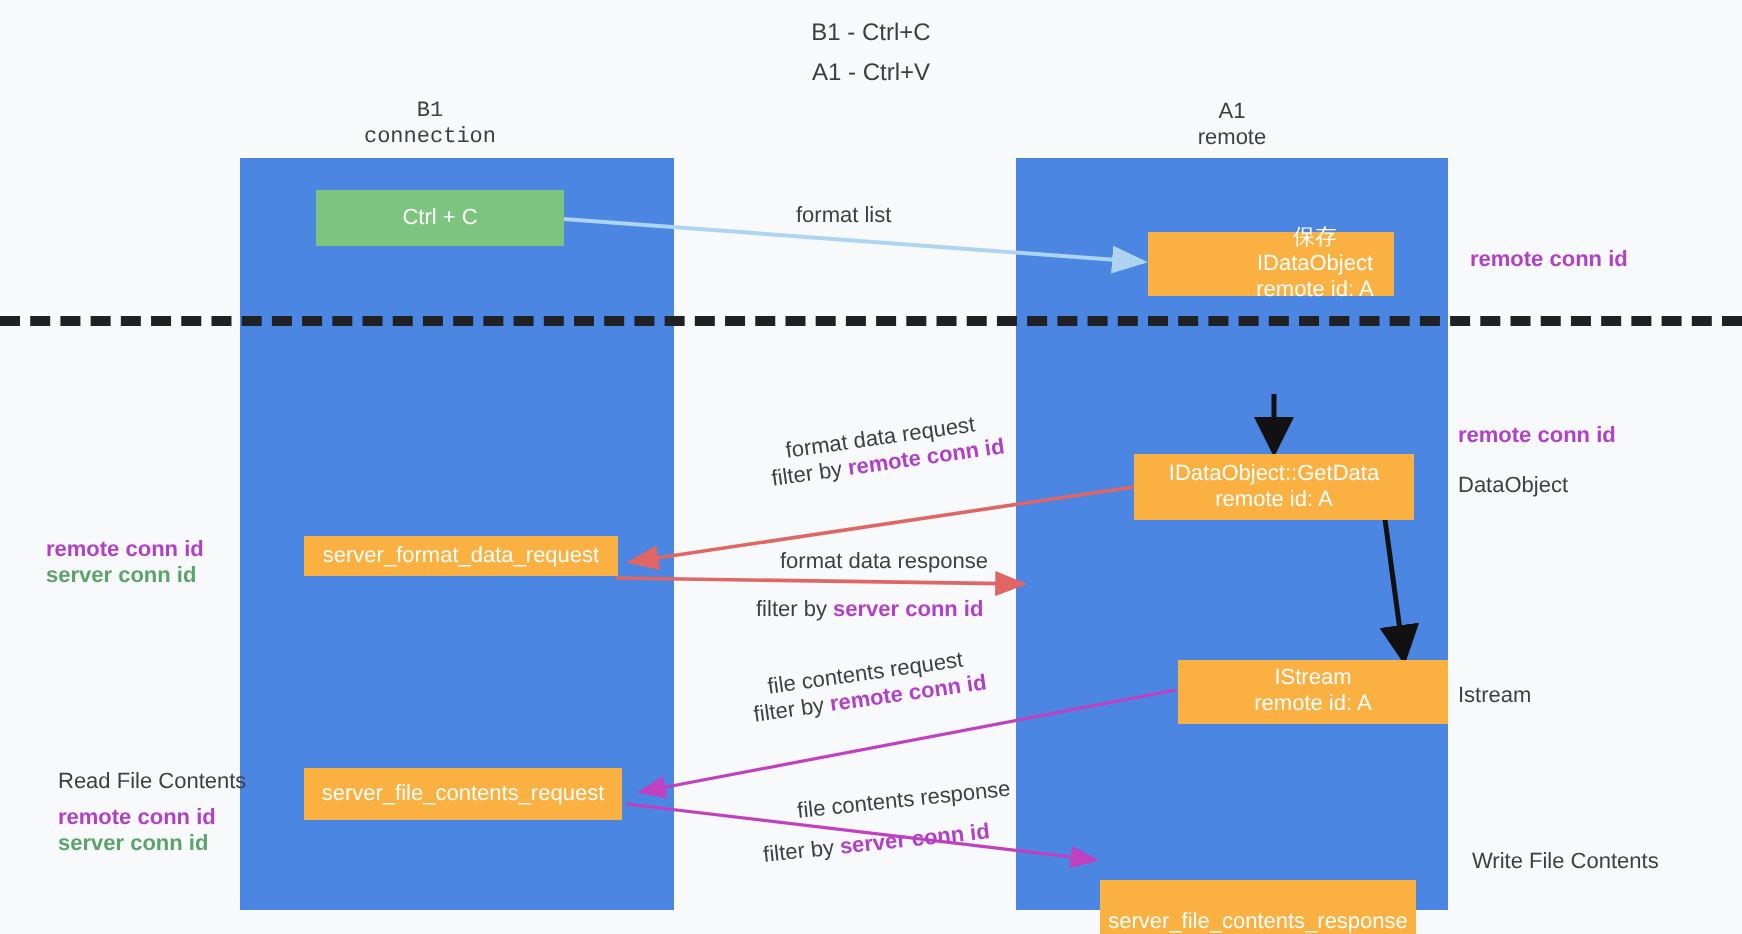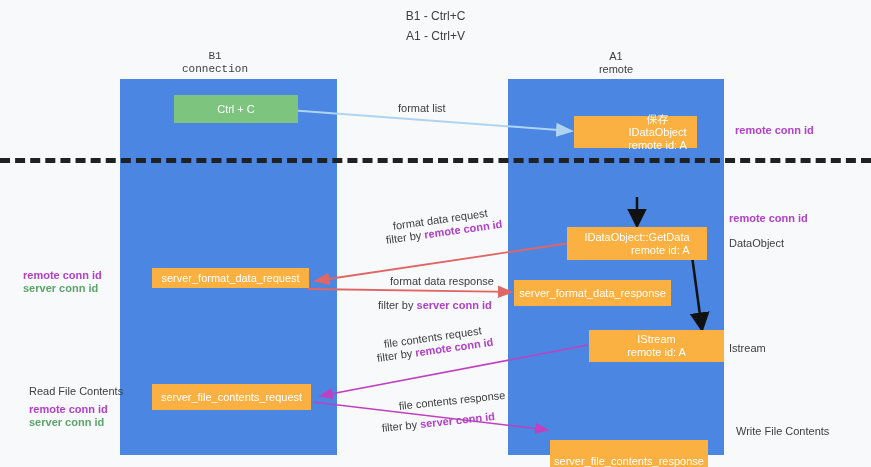--- a/index.html
+++ b/index.html
@@ -97,35 +97,34 @@
 
     <line x1="692" y1="256" x2="702" y2="330" stroke="#111111" stroke-width="2.5" marker-end="url(#arw-blk)"></line>
 
     <line x1="588" y1="345" x2="320" y2="396" stroke="#c040c0" stroke-width="1.6" marker-end="url(#arw-mag)"></line>
 
     <line x1="313" y1="402" x2="548" y2="430" stroke="#c040c0" stroke-width="1.6" marker-end="url(#arw-mag)"></line>
   </svg>
 
   <div class="dashed" style="top:158px;"></div>
 
-  <div class="node green" style="left:158px;top:95px;width:124px;height:28px;margin-left:16px;">Ctrl + C</div>
+  <div class="node green" style="left:158px;top:95px;width:124px;height:28px;">Ctrl + C</div>
 
   <div class="node orange" style="left:574px;top:116px;width:123px;height:32px;padding-left:48px;">保存IDataObject
 remote id: A</div>
 
 
-  <div class="node orange" style="left:567px;top:227px;width:140px;height:33px;text-align:right;">IDataObject::GetData
+  <div class="node orange" style="left:567px;top:227px;width:140px;height:33px;">IDataObject::GetData
 remote id: A</div>
 
   <div class="node orange" style="left:589px;top:330px;width:135px;height:32px;">IStream
 remote id: A</div>
 
   <div class="node orange" style="left:152px;top:268px;width:157px;height:20px;">server_format_data_request</div>
 
-  <div class="node orange" style="left:514px;top:280px;width:157px;height:26px;">server_format_data_response</div>
 
   <div class="node orange" style="left:152px;top:384px;width:159px;height:26px;">server_file_contents_request</div>
 
   <div class="node orange" style="left:550px;top:440px;width:158px;height:42px;">server_file_contents_response</div>
 
   <div class="edgelabel" style="left:398px;top:101px;">format list</div>
 
   <div class="edgelabel" style="left:392px;top:219px;transform:rotate(-8deg);transform-origin:left top;">format data request</div>
   <div class="edgelabel" style="left:385px;top:233px;transform:rotate(-8deg);transform-origin:left top;"><span>filter by </span><span class="k-remote">remote conn id</span></div>
 

